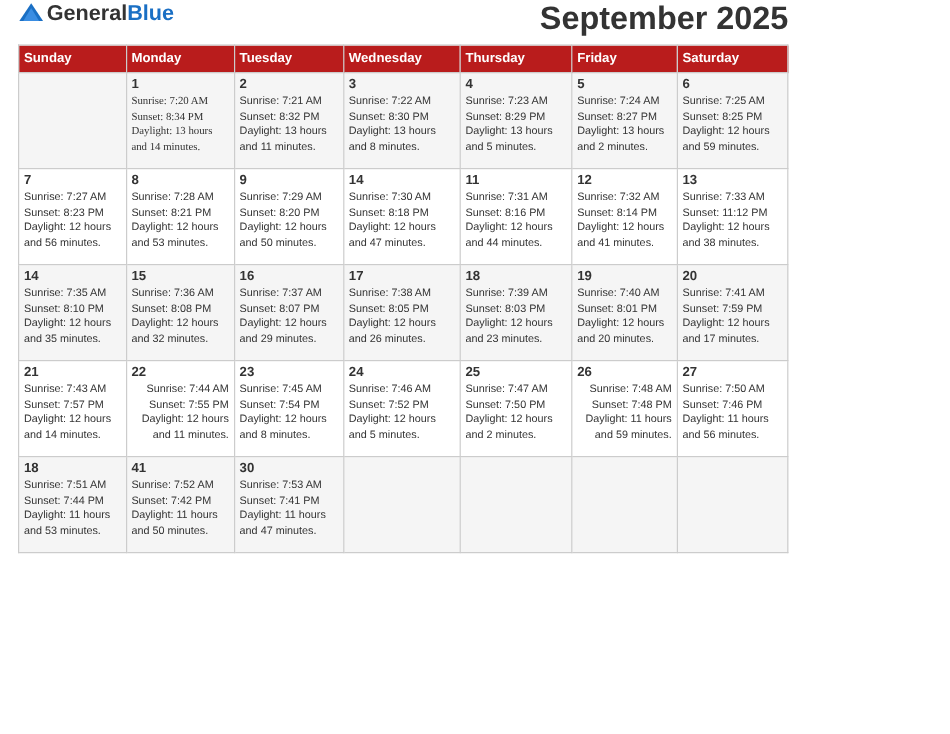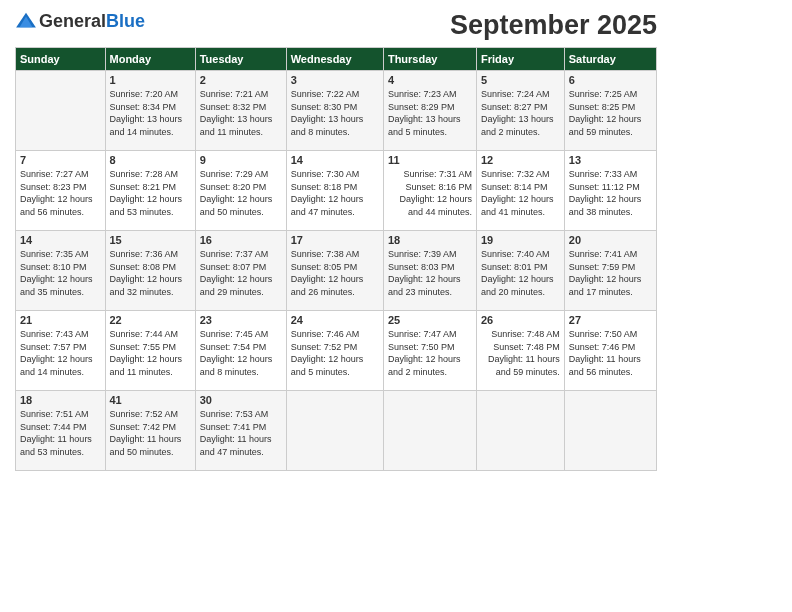--- a/index.html
+++ b/index.html
@@ -6,21 +6,21 @@
     body {
       width: 792px;
       height: 612px;
       font-family: Arial, sans-serif;
       background: #fff;
       overflow: hidden;
     }
     .page {
       width: 672px;
       height: 612px;
-      padding: 10px 15px;
+      padding: 0 15px;
     }
     .header {
       display: flex;
       justify-content: space-between;
       align-items: flex-start;
       margin-bottom: 6px;
     }
     .logo {
       display: flex;
       align-items: center;
@@ -51,21 +51,21 @@
     .subtitle {
       font-size: 14px;
       color: #555;
     }
     .calendar {
       width: 100%;
       border-collapse: collapse;
       font-size: 9.5px;
     }
     .calendar thead th {
-      background-color: #14532d;
+      background-color: #b91c1c;
       color: white;
       padding: 5px 4px;
       text-align: left;
       font-size: 11px;
       font-weight: bold;
       border: 1px solid #ccc;
     }
     .calendar tbody td {
       vertical-align: top;
       border: 1px solid #ccc;
@@ -123,21 +123,21 @@
         <th>Thursday</th>
         <th>Friday</th>
         <th>Saturday</th>
       </tr>
     </thead>
     <tbody id="calendar-body">
     <tr>
           <td class="empty-cell"></td>
           <td>
             <div class="day-number">1</div>
-            <div class="day-info" style="white-space: pre-line;">Sunrise: 7:20 AM
+            <div class="day-info" style="white-space: pre-line; font-family: Liberation Serif, serif;">Sunrise: 7:20 AM
 Sunset: 8:34 PM
 Daylight: 13 hours
 and 14 minutes.</div>
           </td>
           <td>
             <div class="day-number">2</div>
             <div class="day-info" style="white-space: pre-line;">Sunrise: 7:21 AM
 Sunset: 8:32 PM
 Daylight: 13 hours
 and 11 minutes.</div>
@@ -195,21 +195,21 @@
           </td>
           <td>
             <div class="day-number">14</div>
             <div class="day-info" style="white-space: pre-line;">Sunrise: 7:30 AM
 Sunset: 8:18 PM
 Daylight: 12 hours
 and 47 minutes.</div>
           </td>
           <td>
             <div class="day-number">11</div>
-            <div class="day-info" style="white-space: pre-line; text-align: right;">Sunrise: 7:31 AM
+            <div class="day-info" style="white-space: pre-line;">Sunrise: 7:31 AM
 Sunset: 8:16 PM
 Daylight: 12 hours
 and 44 minutes.</div>
           </td>
           <td>
             <div class="day-number">12</div>
             <div class="day-info" style="white-space: pre-line;">Sunrise: 7:32 AM
 Sunset: 8:14 PM
 Daylight: 12 hours
 and 41 minutes.</div>
@@ -276,21 +276,21 @@
         <tr>
           <td>
             <div class="day-number">21</div>
             <div class="day-info" style="white-space: pre-line;">Sunrise: 7:43 AM
 Sunset: 7:57 PM
 Daylight: 12 hours
 and 14 minutes.</div>
           </td>
           <td>
             <div class="day-number">22</div>
-            <div class="day-info" style="white-space: pre-line;">Sunrise: 7:44 AM
+            <div class="day-info" style="white-space: pre-line; text-align: right;">Sunrise: 7:44 AM
 Sunset: 7:55 PM
 Daylight: 12 hours
 and 11 minutes.</div>
           </td>
           <td>
             <div class="day-number">23</div>
             <div class="day-info" style="white-space: pre-line;">Sunrise: 7:45 AM
 Sunset: 7:54 PM
 Daylight: 12 hours
 and 8 minutes.</div>

